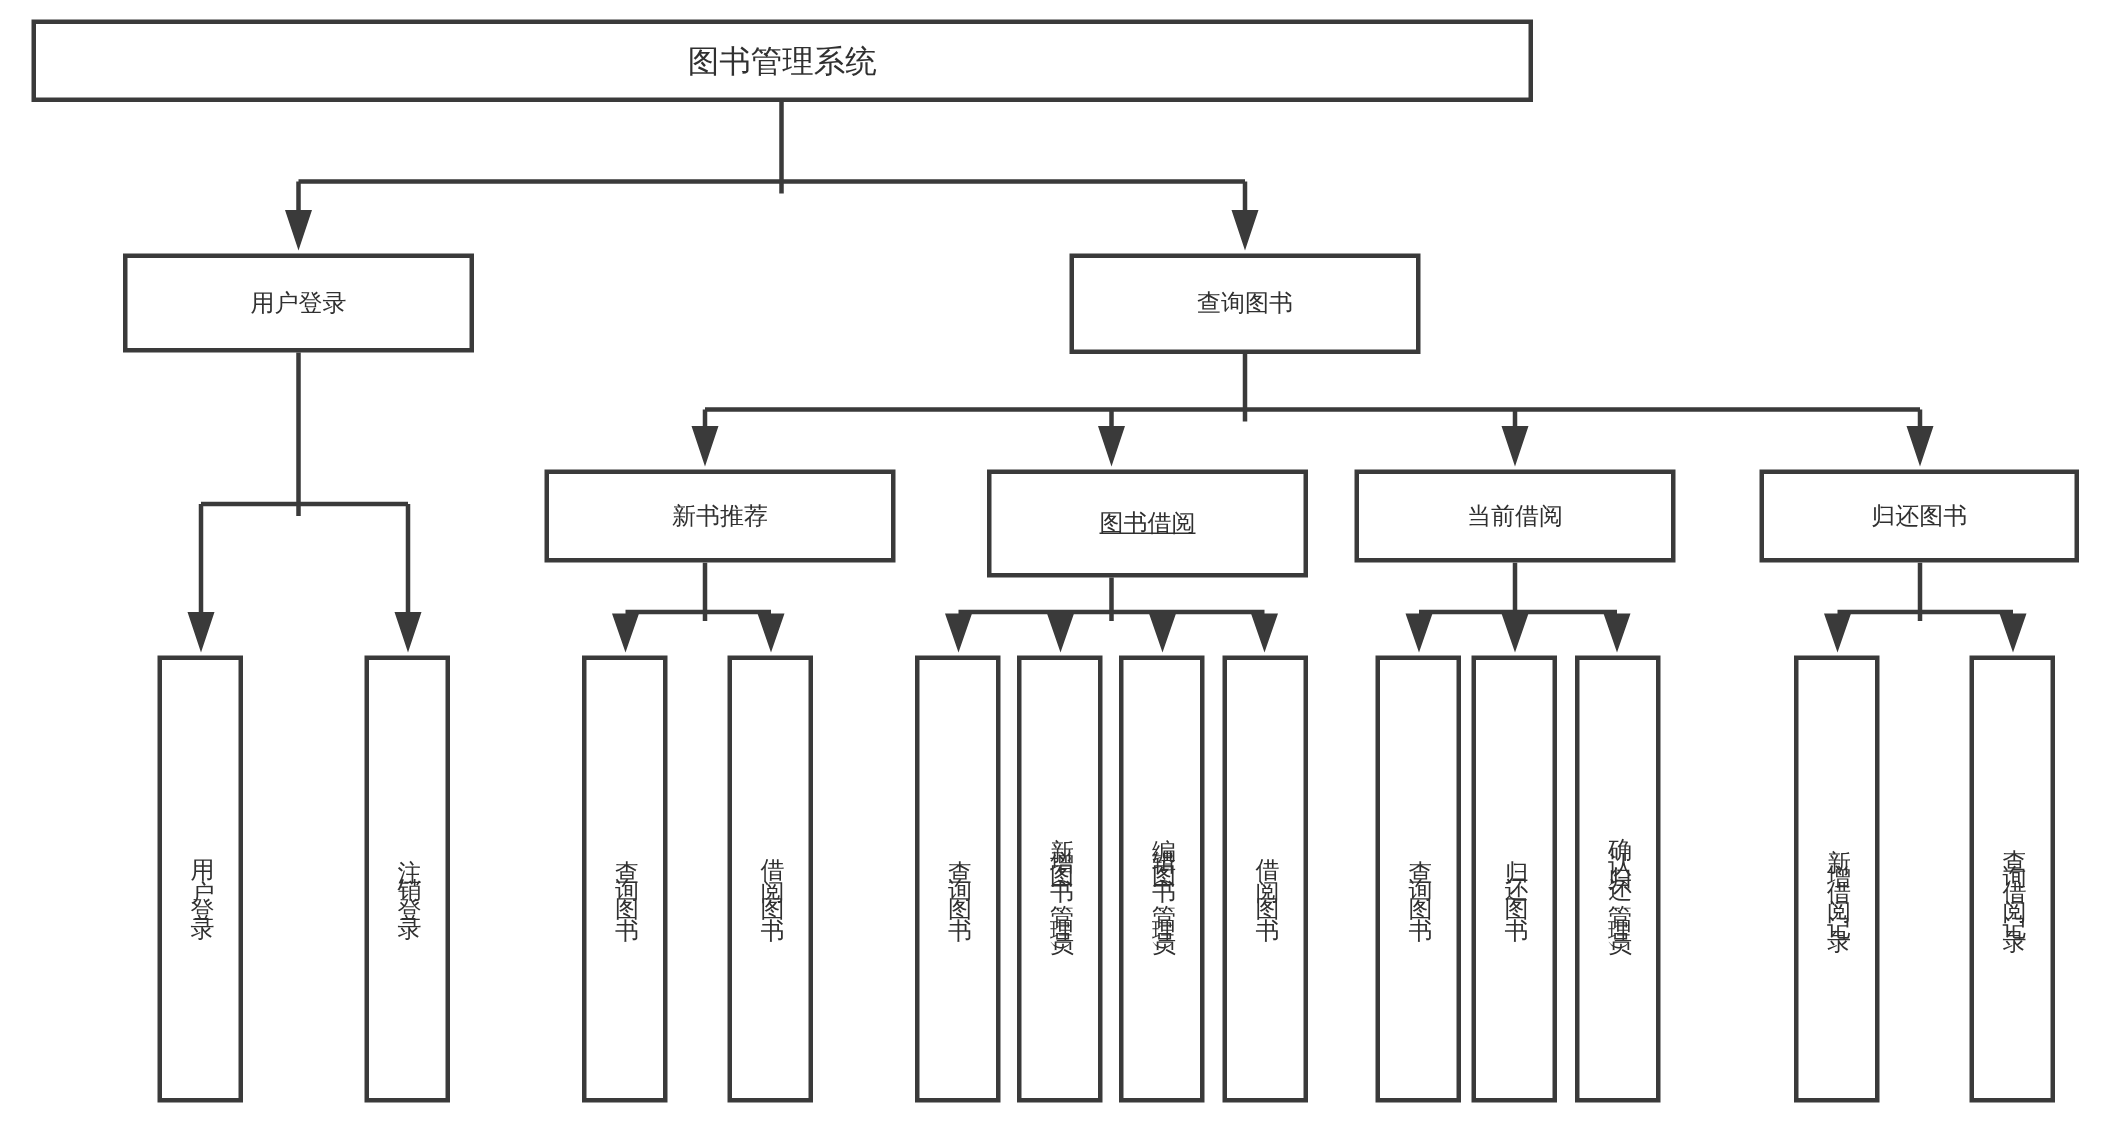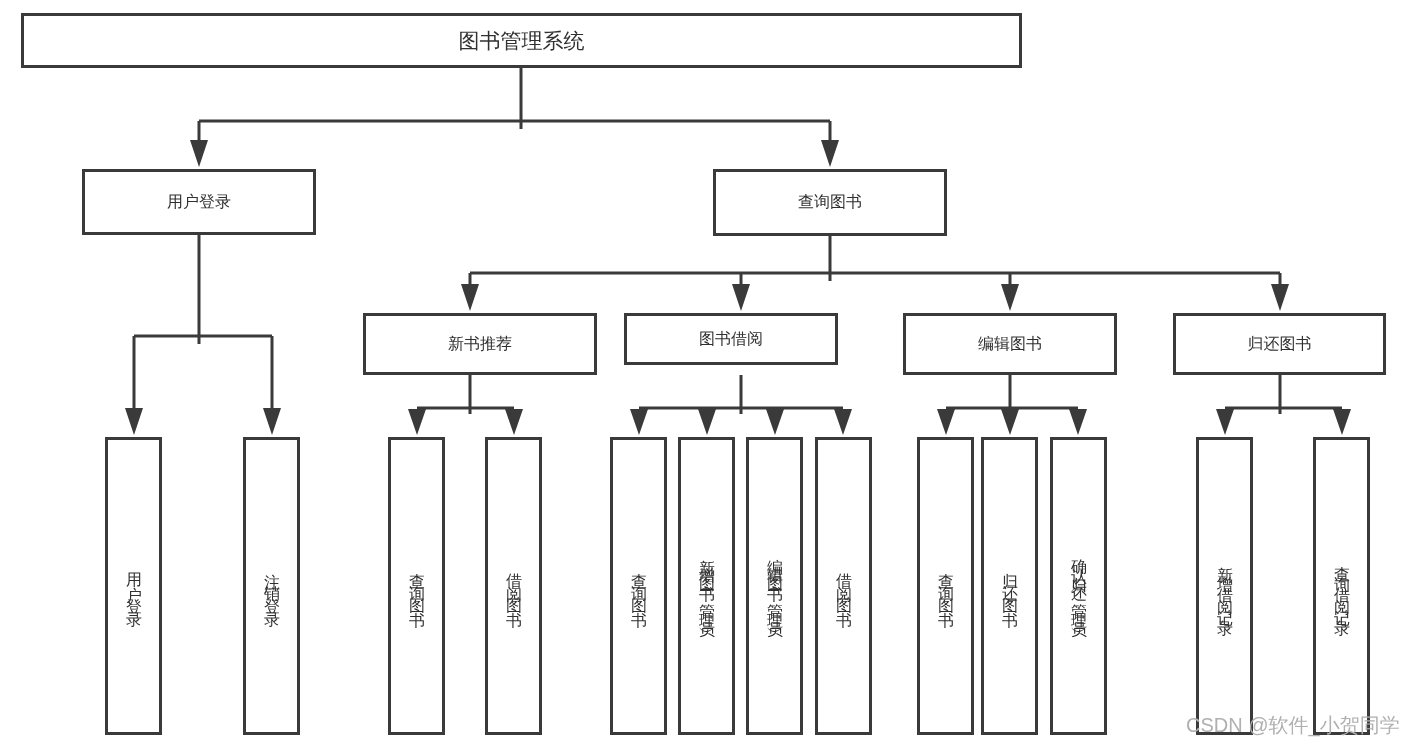--- a/index.html
+++ b/index.html
@@ -104,37 +104,36 @@
       <path class="arrow" d="M1225 435 L1216 409 L1234 409 Z M1342 435 L1333 409 L1351 409 Z"></path>
     </g>
   </svg>
 
   <div class="node root" style="left:21px; top:13px; width:1001px; height:55px;">图书管理系统</div>
 
   <div class="node" style="left:82px; top:169px; width:234px; height:66px;">用户登录</div>
   <div class="node" style="left:713px; top:169px; width:234px; height:67px;">查询图书</div>
 
   <div class="node" style="left:363px; top:313px; width:234px; height:62px;">新书推荐</div>
-  <div class="node" style="left:624px; top:313px; width:214px; height:52px;">图书借阅</div>
-  <div class="node" style="left:903px; top:313px; width:214px; height:62px;">编辑图书</div>
+  <div class="node" style="left:658px; top:313px; width:214px; height:72px;text-decoration:underline;">图书借阅</div>
+  <div class="node" style="left:903px; top:313px; width:214px; height:62px;">当前借阅</div>
   <div class="node" style="left:1173px; top:313px; width:213px; height:62px;">归还图书</div>
 
   <div class="node vnode ls4" style="left:105px; top:437px; width:57px; height:298px;">用户登录</div>
   <div class="node vnode ls4" style="left:243px; top:437px; width:57px; height:298px;">注销登录</div>
 
   <div class="node vnode ls4" style="left:388px; top:437px; width:57px; height:298px;">查询图书</div>
   <div class="node vnode ls4" style="left:485px; top:437px; width:57px; height:298px;">借阅图书</div>
 
   <div class="node vnode ls4" style="left:610px; top:437px; width:57px; height:298px;">查询图书</div>
   <div class="node vnode ls9" style="left:678px; top:437px; width:57px; height:298px;">新增图书（管理员）</div>
   <div class="node vnode ls9" style="left:746px; top:437px; width:57px; height:298px;">编辑图书（管理员）</div>
   <div class="node vnode ls4" style="left:815px; top:437px; width:57px; height:298px;">借阅图书</div>
 
   <div class="node vnode ls4" style="left:917px; top:437px; width:57px; height:298px;">查询图书</div>
   <div class="node vnode ls4" style="left:981px; top:437px; width:57px; height:298px;">归还图书</div>
   <div class="node vnode ls9" style="left:1050px; top:437px; width:57px; height:298px;">确认归还（管理员）</div>
 
   <div class="node vnode ls6" style="left:1196px; top:437px; width:57px; height:298px;">新增借阅记录</div>
   <div class="node vnode ls6" style="left:1313px; top:437px; width:57px; height:298px;">查询借阅记录</div>
 
-  <div class="watermark">CSDN @软件_小贺同学</div>
 
 </div>
 
 </body></html>

